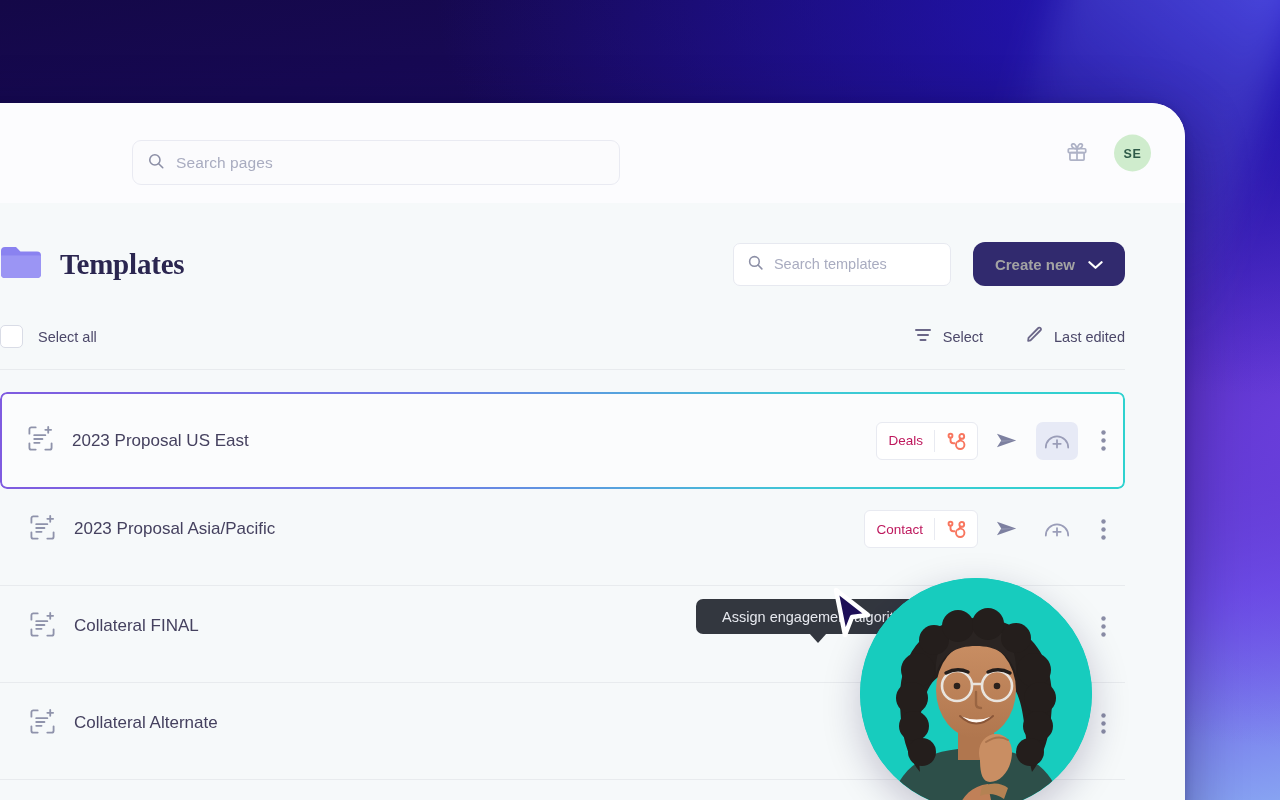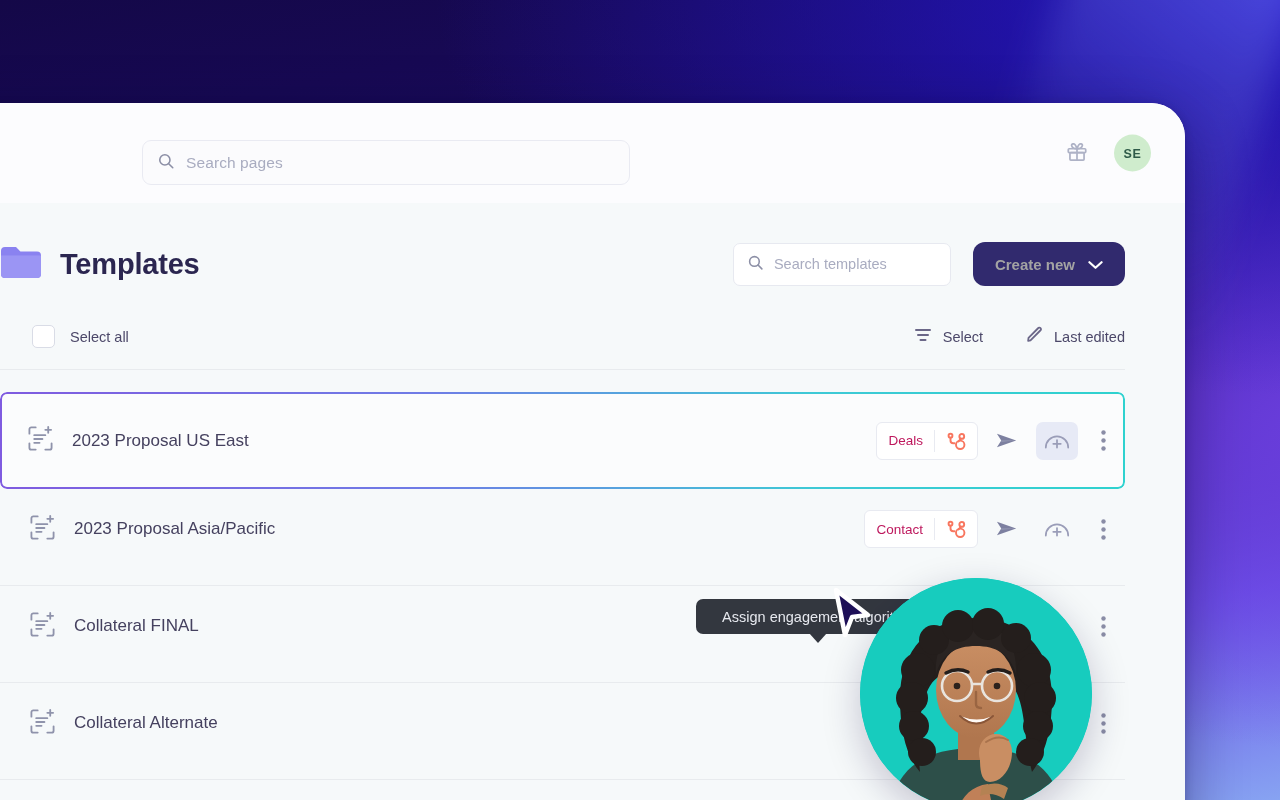--- a/index.html
+++ b/index.html
@@ -38,21 +38,21 @@
 
   
   #topbar {
     position: relative;
     height: 100px;
     background: #fcfcfe;
     display: flex; align-items: center;
     padding: 0 40px 0 0;
   }
   #page-search {
-    position: absolute; left: 202px; top: 37px;
+    position: absolute; left: 192px; top: 37px;
     width: 488px; height: 45px;
     border: 1px solid #e9eaf2;
     border-radius: 9px;
     background: #fbfbfd;
     display: flex; align-items: center;
     padding: 0 14px; gap: 11px;
   }
   #page-search .ph { color: #a9acc0; font-size: 15.5px; letter-spacing:.1px;}
   #topbar-right {
     position: absolute; right: 34px; top: 50%;
@@ -73,21 +73,21 @@
     padding: 0 60px;
     position: relative;
   }
 
   
   #hdr {
     display: flex; align-items: center;
     height: 122px;
   }
   #hdr-left { display: flex; align-items: center; gap: 18px; }
-  #title { font-size: 29px; font-weight: bold; color: #2b2650; letter-spacing: -.2px;}
+  #title { font-size: 29px; font-weight: bold; color: #2b2650; letter-spacing: -.2px; font-family: Liberation Serif, serif;}
   #hdr-right { margin-left: auto; display: flex; align-items: center; gap: 22px; }
   #tpl-search {
     width: 218px; height: 43px;
     border: 1px solid #e7e9f0; border-radius: 7px;
     background: #fff;
     display: flex; align-items: center; gap: 10px; padding: 0 13px;
   }
   #tpl-search .ph { color: #a9acc0; font-size: 14.5px; }
   #create-btn {
     height: 44px; padding: 0 22px;
@@ -96,21 +96,20 @@
     display: flex; align-items: center; gap: 13px;
     font-size: 15px; font-weight: bold; cursor: pointer;
     font-family: "Liberation Sans", sans-serif;
   }
 
   
   #toolbar {
     display: flex; align-items: center;
     padding-bottom: 21px;
     border-bottom: 1px solid #e8ebee;
-    padding-left: 32px;
   }
   .chk {
     width: 23px; height: 23px;
     border: 1.6px solid #d9dce6; border-radius: 5px; background: #fff;
   }
   #select-all-lbl { margin-left: 15px; font-size: 14.5px; color: #4c4869; }
   #toolbar-right { margin-left: auto; display: flex; align-items: center; gap: 42px; }
   .tb-item { display: flex; align-items: center; gap: 11px; font-size: 14.5px; color: #4c4869; cursor: pointer;}
 
   

